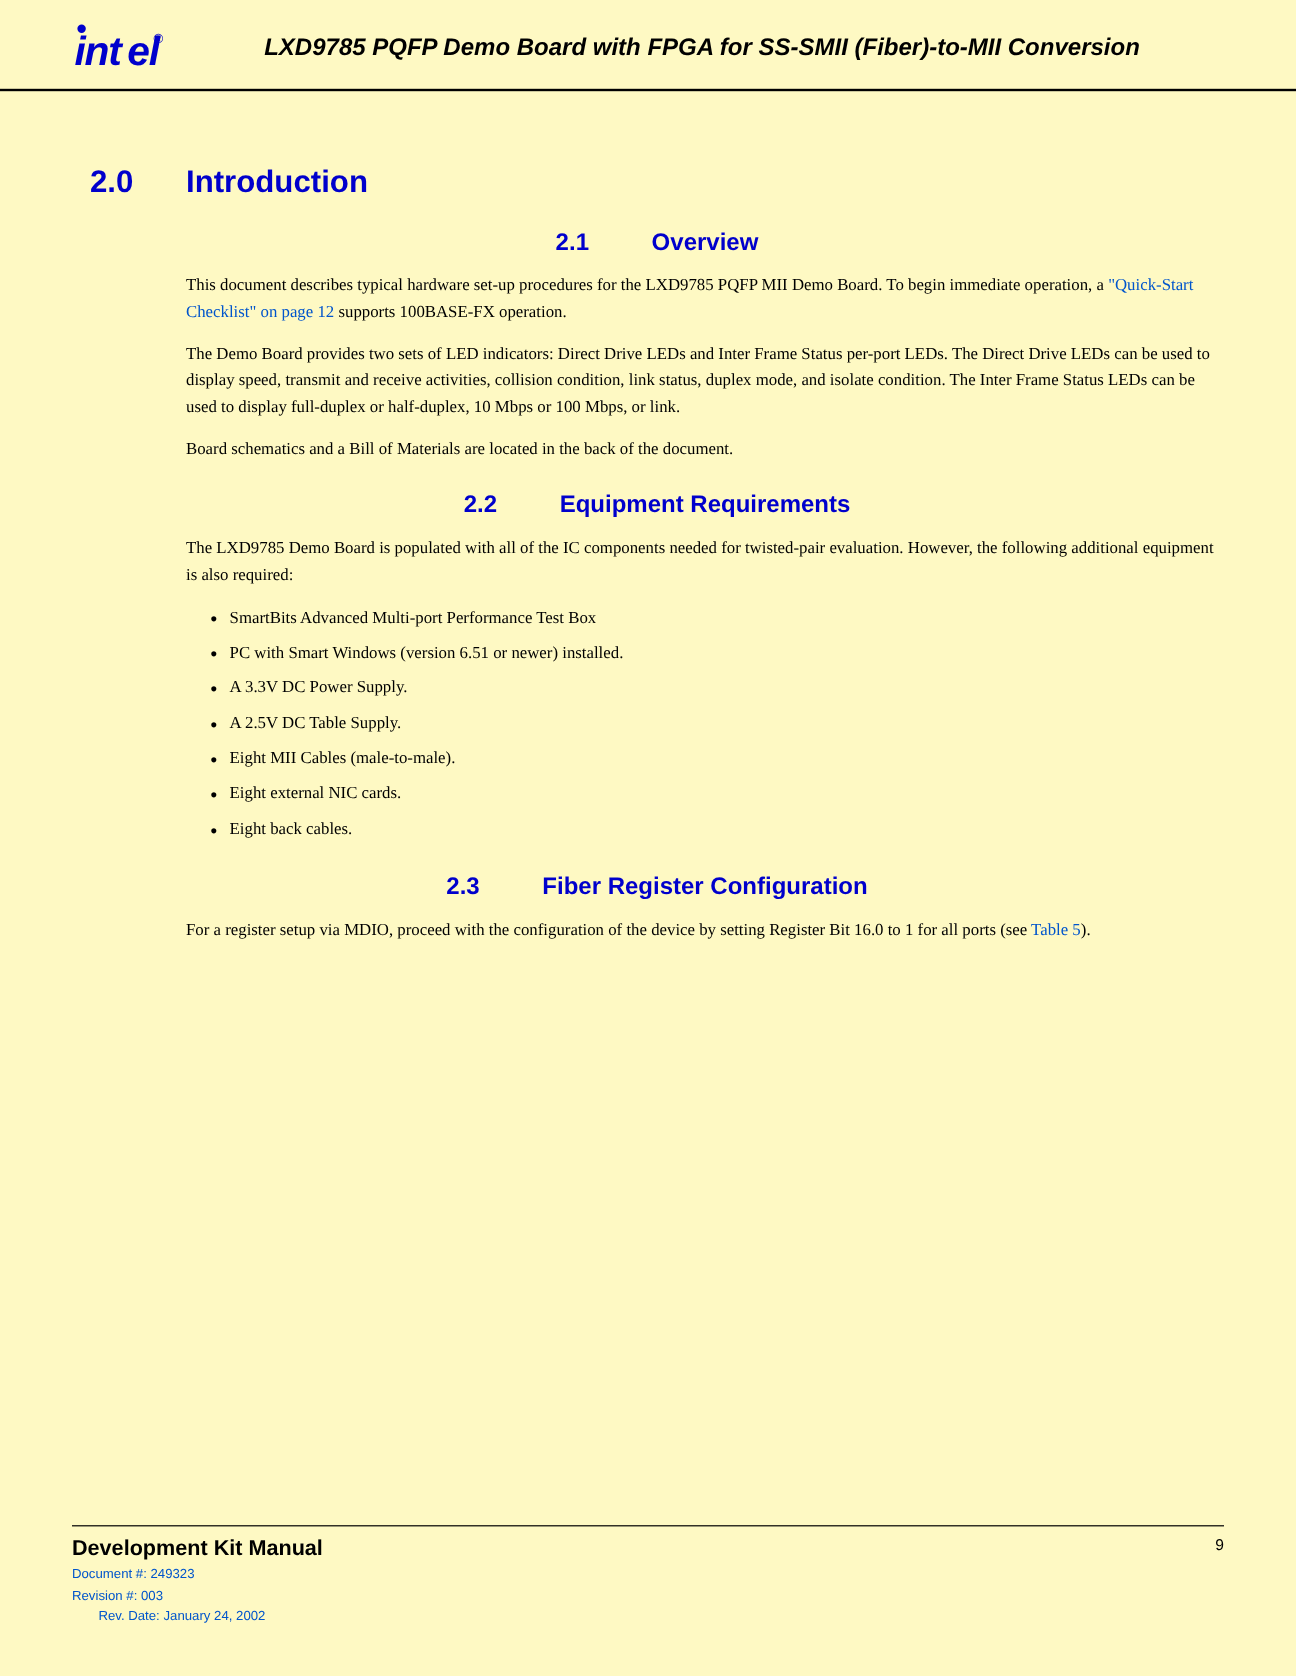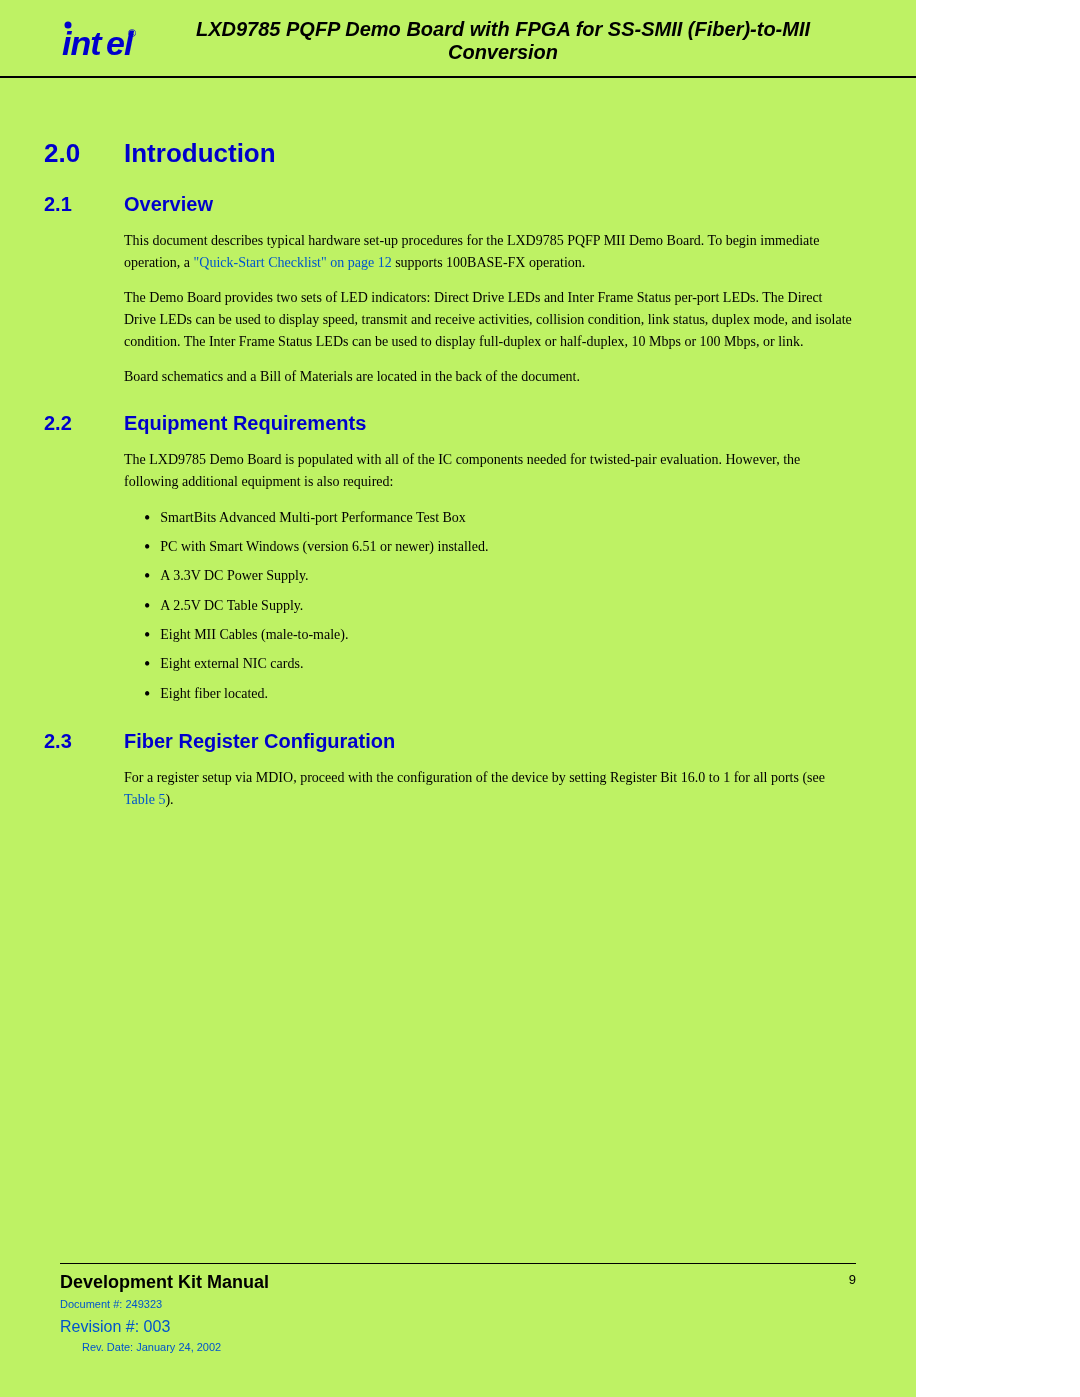--- a/index.html
+++ b/index.html
@@ -12,23 +12,23 @@
       background: #ffffff;
       font-family: 'Times New Roman', Times, serif;
       font-size: 14px;
       color: #000000;
       width: 1080px;
       min-height: 1397px;
       position: relative;
     }
 
     .page {
-      width: 916px;
+      width: 1080px;
       min-height: 1397px;
-      background: #bef264;
+      background: #fef9c3;
       padding: 0;
       position: relative;
     }
 
     
     .header {
       display: flex;
       align-items: center;
       padding: 18px 60px 12px 60px;
       border-bottom: 2px solid #000000;
@@ -41,20 +41,21 @@
       font-family: Arial, sans-serif;
       font-size: 20px;
       font-weight: bold;
       font-style: italic;
       color: #000000;
     }
 
     
     .content {
       padding: 30px 60px 60px 44px;
+      margin-left: 31px;
     }
 
     
     .section-heading {
       display: flex;
       align-items: baseline;
       margin-bottom: 18px;
       margin-top: 30px;
     }
 
@@ -71,20 +72,21 @@
       font-size: 26px;
       font-weight: bold;
       color: #0000cc;
     }
 
     .subsection-heading {
       display: flex;
       align-items: baseline;
       margin-bottom: 14px;
       margin-top: 24px;
+      justify-content: center;
     }
 
     .subsection-number {
       font-family: Arial, sans-serif;
       font-size: 20px;
       font-weight: bold;
       color: #0000cc;
       min-width: 80px;
     }
 
@@ -240,40 +242,40 @@
       <li>
           <span class="bullet-dot">•</span>
           <span>Eight MII Cables (male-to-male).</span>
         </li>
       <li>
           <span class="bullet-dot">•</span>
           <span>Eight external NIC cards.</span>
         </li>
       <li>
           <span class="bullet-dot">•</span>
-          <span>Eight fiber located.</span>
+          <span>Eight back cables.</span>
         </li>
     </ul>
 
     <div class="subsection-heading">
       <span class="subsection-number">2.3</span>
       <span class="subsection-title">Fiber Register Configuration</span>
     </div>
 
     <div class="body-text">
       For a register setup via MDIO, proceed with the configuration of the device by setting Register Bit 16.0 to 1 for all ports (see <a class="link" href="#">Table 5</a>).
     </div>
 
   </div>
 
   <div class="footer">
     <div class="footer-left">
       <div class="footer-title">Development Kit Manual</div>
       <div class="footer-doc">
         <div style="color:#0055cc;font-size:11px;">Document #: 249323</div>
-        <div style="color:#0055cc;font-size:16px;">Revision #: 003</div>
+        <div style="color:#0055cc;font-size:11px;">Revision #: 003</div>
         <div style="color:#0055cc;font-size:11px;padding-left:22px;">Rev. Date: January 24, 2002</div>
       </div>
     </div>
     <div class="footer-right">9</div>
   </div>
 
 </div>
 
 </body></html>

